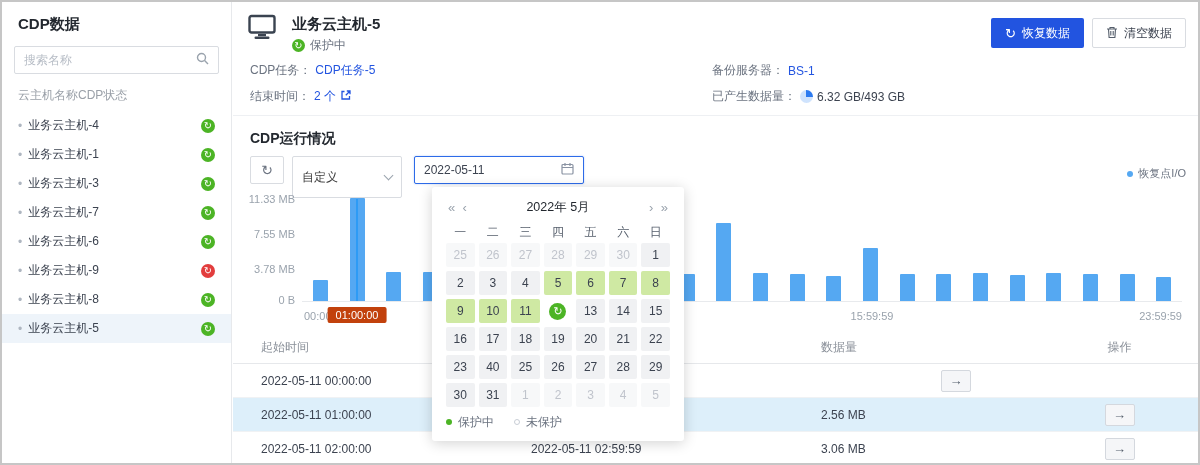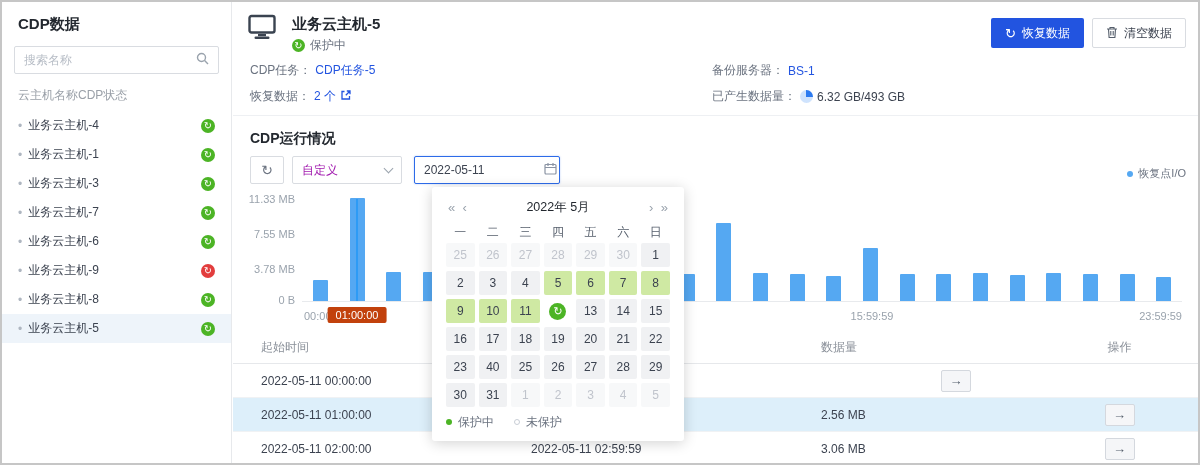--- a/index.html
+++ b/index.html
@@ -38,23 +38,23 @@
   .info{font-size:12px;color:#6b7380;display:flex;align-items:center;gap:4px}
   .info a{color:#2254e0;text-decoration:none;cursor:pointer}
   .info .val{color:#3c4350}
   .i-r1c1{left:17px;top:60px}.i-r1c2{left:479px;top:60px}
   .i-r2c1{left:17px;top:86px}.i-r2c2{left:479px;top:86px}
   .divider{left:0;right:0;top:113px;height:1px;background:#eef0f3}
 
   
   .p-title{left:17px;top:128px;font-size:14px;font-weight:700;color:#23282f}
   .refresh-btn{left:17px;top:154px;width:34px;height:28px;border:1px solid #d9dce1;border-radius:2px;display:flex;align-items:center;justify-content:center;color:#6b7380;font-size:14px;cursor:pointer;background:#fff}
-  .select{left:59px;top:154px;width:110px;height:28px;border:1px solid #d9dce1;border-radius:2px;display:flex;align-items:center;justify-content:space-between;padding:0 9px;font-size:12px;color:#a21caf;cursor:pointer;background:#fff}
+  .select{left:59px;top:154px;width:110px;height:42px;border:1px solid #d9dce1;border-radius:2px;display:flex;align-items:center;justify-content:space-between;padding:0 9px;font-size:12px;color:#404040;cursor:pointer;background:#fff}
   .chev{width:7px;height:7px;border-right:1.5px solid #9aa3ad;border-bottom:1.5px solid #9aa3ad;transform:rotate(45deg);margin-top:-3px}
-  .date-input{left:181px;top:154px;width:146px;height:28px;border:1px solid #2d6bе8;border:1px solid #2d6be8;border-radius:2px;display:flex;align-items:center;justify-content:space-between;padding:0 9px;background:#fff;box-shadow:0 0 2px rgba(45,107,232,.35)}
+  .date-input{left:181px;top:154px;width:170px;height:28px;border:1px solid #2d6bе8;border:1px solid #2d6be8;border-radius:2px;display:flex;align-items:center;justify-content:space-between;padding:0 9px;background:#fff;box-shadow:0 0 2px rgba(45,107,232,.35)}
   .date-input input{border:0;outline:0;font-size:12px;color:#3c4350;width:120px}
   .legend{top:164px;right:12px;display:flex;align-items:center;gap:5px;font-size:11px;color:#6b7380}
   .dot{width:6px;height:6px;border-radius:50%;display:inline-block}
   .dot.blue{background:#55a8f2}
   .dot.green{background:#4cb425}
   .dot.hollow{background:#fff;border:1px solid #c9ced6}
 
   
   .ylab{position:absolute;left:0;width:62px;text-align:right;font-size:11px;color:#9aa3ad}
   .plot{left:69px;top:197px;width:880px;height:103px;border-bottom:1px solid #e8eaed}
@@ -177,21 +177,21 @@
 
     <div class="m-abs info i-r1c1">
       <span>CDP任务：</span>
       <a>CDP任务-5</a>
     </div>
     <div class="m-abs info i-r1c2">
       <span>备份服务器：</span>
       <a>BS-1</a>
     </div>
     <div class="m-abs info i-r2c1">
-      <span>恢复数据：</span>
+      <span>结束时间：</span>
       <a>2 个</a>
       <span>
         <svg width="12" height="12" viewBox="0 0 12 12">
             <path d="M4.5 2.5H2v7.5h7.5V7" fill="none" stroke="#2254e0" stroke-width="1.3"></path>
             <path d="M6.8 2h3.2v3.2M10 2L5.8 6.2" fill="none" stroke="#2254e0" stroke-width="1.3"></path>
           </svg>
       </span>
     </div>
     <div class="m-abs info i-r2c2">
       <span>已产生数据量：</span>

